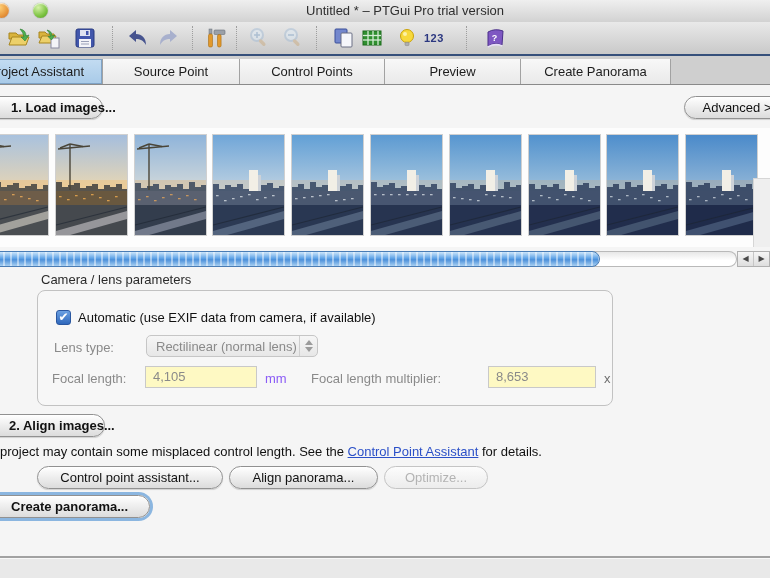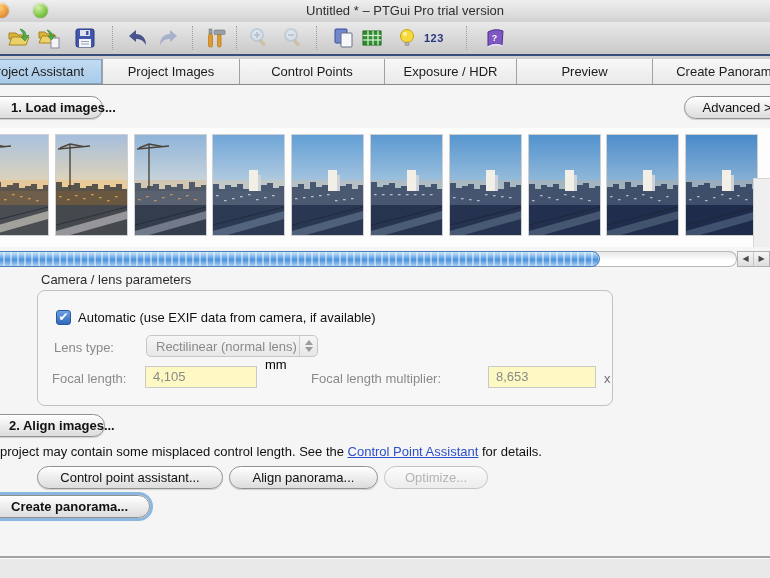--- a/index.html
+++ b/index.html
@@ -194,23 +194,22 @@
       <path d="M5 6 Q12 2 20 5 L19 19 Q12 16 5 20 Z" fill="#7e57c2" stroke="#4a2f8a"></path>
       <path d="M5 20 Q12 16 19 19 L19 20.8 Q12 18 5 21.8 Z" fill="#e6ddf6"></path>
       <text x="11.5" y="14.5" text-anchor="middle" font-size="9" font-weight="bold" fill="#fff" font-family="Liberation Sans, sans-serif">?</text>
     </svg>
   </div>
 </div>
 
 <div class="abs tabbar">
   <div class="tabs">
     <div class="tab selected" style="width:133px">Project Assistant</div>
-    <div class="tab" style="width:137px">Project Images</div>
+    <div class="tab" style="width:137px">Source Point</div>
     <div class="tab" style="width:145px">Control Points</div>
-    <div class="tab" style="width:132px">Exposure / HDR</div>
     <div class="tab" style="width:136px">Preview</div>
     <div class="tab" style="width:150px">Create Panorama</div>
   </div>
 </div>
 
 <div class="abs content">
 
   <div class="abs aquabtn stepbtn" style="left:-12px;top:11px;width:115px;padding-left:22px;text-align:left">1. Load images...</div>
 
   <div class="abs aquabtn" style="left:684px;top:11px;width:106px">Advanced &gt;</div>
@@ -513,21 +512,21 @@
     <div class="abs dropdown" style="left:108px;top:44px">
       <div class="dval">Rectilinear (normal lens)</div>
       <div class="stepper">
         <div class="tri-up"></div>
           <div class="tri-down"></div>
       </div>
     </div>
 
     <div class="abs lbl" style="left:14px;top:80px">Focal length:</div>
     <div class="abs field" style="left:107px;top:75px;width:112px">4,105</div>
-    <div class="abs lbl" style="left:227px;top:66px;color:#000000">mm</div>
+    <div class="abs lbl" style="left:227px;top:80px;color:#8b5cf6">mm</div>
     <div class="abs lbl" style="left:273px;top:80px">Focal length multiplier:</div>
     <div class="abs field" style="left:450px;top:75px;width:108px">8,653</div>
     <div class="abs lbl" style="left:566px;top:80px;color:#6e6e6e">x</div>
   </div>
 
   <div class="abs aquabtn stepbtn" style="left:-12px;top:329px;width:117px;padding-left:20px;text-align:left">2. Align images...</div>
 
   <div class="abs msg" style="left:0px;top:359px">
     <span>project may contain some misplaced control length. See the </span><a>Control Point Assistant</a><span> for details.</span>
   </div>

